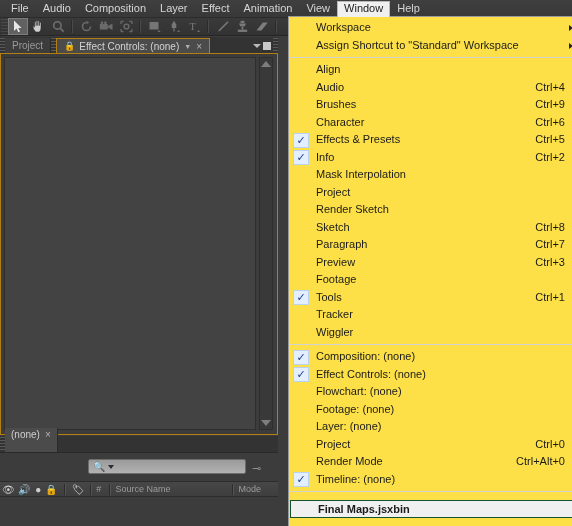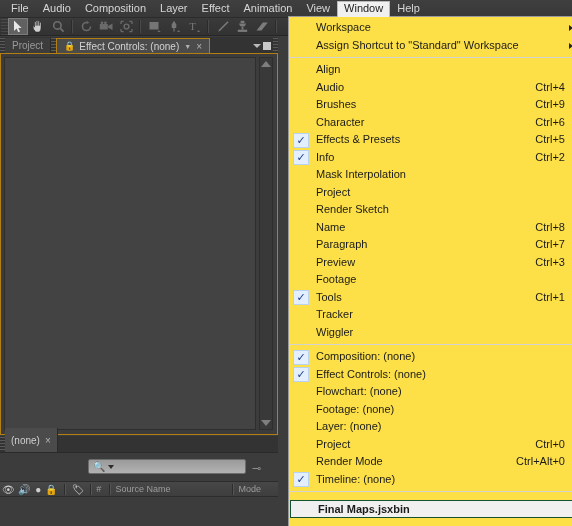--- a/index.html
+++ b/index.html
@@ -144,21 +144,21 @@
   }
   .sc-arrow-up { width:0;height:0;border-left:5px solid transparent;border-right:5px solid transparent;border-bottom:6px solid #7e7e7e; margin-top:3px;}
   .sc-arrow-dn { width:0;height:0;border-left:5px solid transparent;border-right:5px solid transparent;border-top:6px solid #7e7e7e; margin-bottom:3px;}
 
   
   .tl-tabrow {
     position:absolute; left:0; top:436px; width:278px; height:16px;
     background:#333333; display:flex; align-items:flex-end;
   }
   .tl-tab {
-    height:15px; display:flex; align-items:center;
+    height:15px; display:flex; align-items:flex-end;
     background:#4b4b4b; color:#cfcfcf; font-size:10px;
     padding: 12px 6px; box-sizing:border-box;
     border-right: 1px solid #2a2a2a;
   }
   .tl-tab .close { margin-left:5px; color:#b4b4b4; font-size:10px;}
   .tl-body {
     position:absolute; left:0; top:452px; width:278px; height:74px;
     background:#3c3c3c; border-top:1px solid #2a2a2a;
   }
   .tl-searchrow {
@@ -460,21 +460,21 @@
       <div class="mi">
         <span class="lbl">Mask Interpolation</span>
       </div>
       <div class="mi">
         <span class="lbl">Project</span>
       </div>
       <div class="mi">
         <span class="lbl">Render Sketch</span>
       </div>
       <div class="mi">
-        <span class="lbl">Name</span>
+        <span class="lbl">Sketch</span>
         <span class="short">Ctrl+8</span>
       </div>
       <div class="mi">
         <span class="lbl">Paragraph</span>
         <span class="short">Ctrl+7</span>
       </div>
       <div class="mi">
         <span class="lbl">Preview</span>
         <span class="short">Ctrl+3</span>
       </div>

